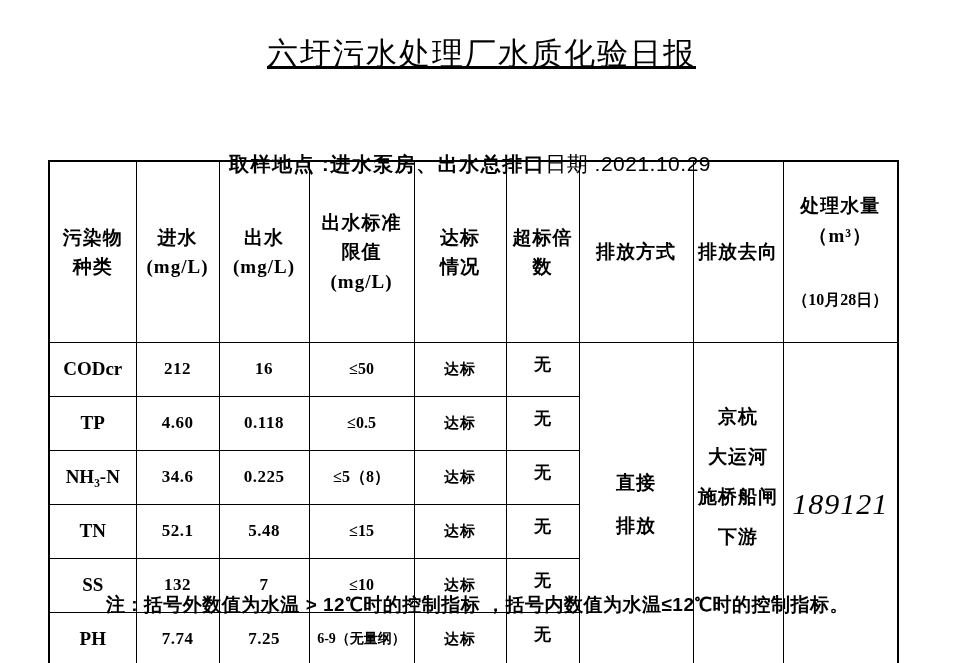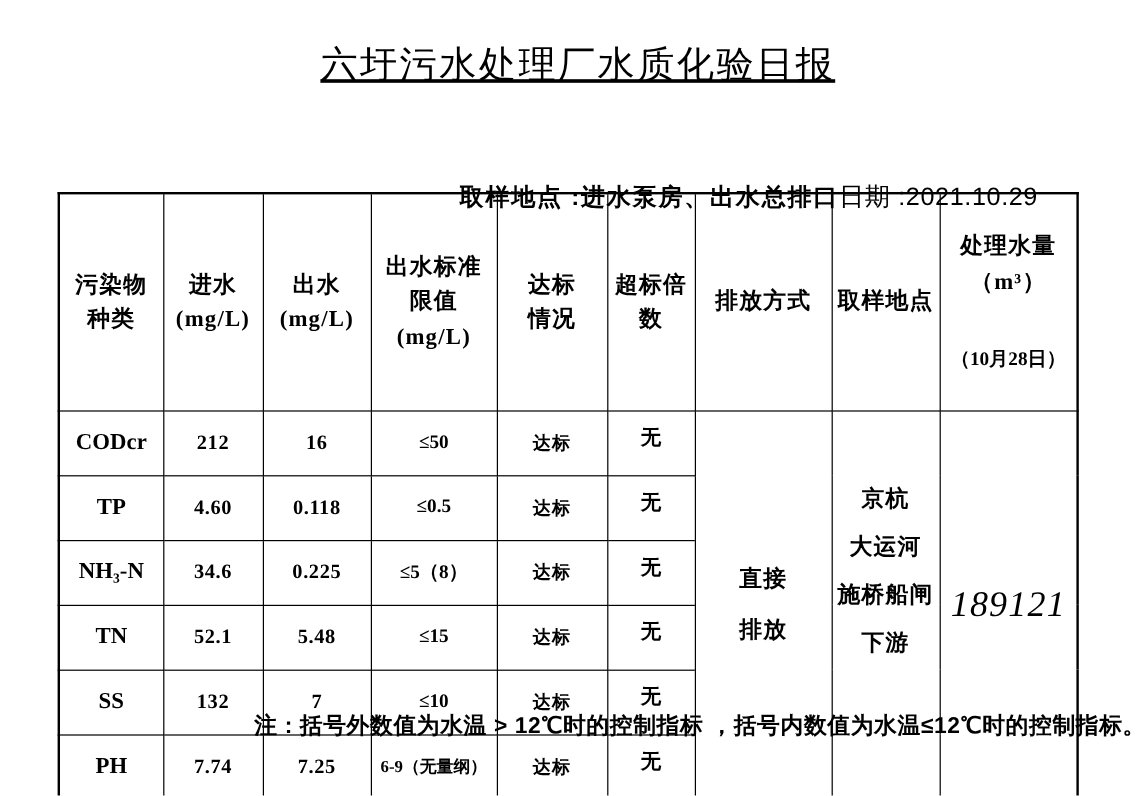--- a/index.html
+++ b/index.html
@@ -16,21 +16,21 @@
   .title {
     position: absolute; top: 33px; left: 4px; width: 955px;
     text-align: center;
     font-size: 31px; font-weight: 500; letter-spacing: 2px;
     font-family: "Liberation Serif", serif;
     text-decoration: underline;
   }
 
   .meta-row {
     position: absolute; top: 119px; left: 75px; width: 790px;
-    display: flex; justify-content: flex-end; align-items: baseline;
+    display: flex; justify-content: center; align-items: baseline;
   }
   .sampling {
     font-family: "Liberation Sans", sans-serif;
     font-weight: 700; font-size: 20px; letter-spacing: 1.5px;
   }
   .date {
     font-family: "Liberation Sans", sans-serif;
     font-weight: 400; font-size: 21px; letter-spacing: 0.5px; margin-top: 31px;
   }
 
@@ -66,21 +66,21 @@
   td.c-dest {
     font-weight: 700; font-size: 19px; line-height: 2.1; letter-spacing: 1px;
     padding-bottom: 55px;
   }
   td.c-volume {
     font-weight: 400; font-size: 30px; letter-spacing: 1px; font-style: italic;
   }
 
   .footnote {
     position: absolute; top: 592px; left: 0; width: 955px;
-    text-align: right;
+    text-align: center;
     font-family: "Liberation Sans", sans-serif;
     font-weight: 700; font-size: 19px; letter-spacing: 0.5px;
   }
 </style>
 </head>
 <body>
 
 <div class="page">
 
   <h1 class="title">六圩污水处理厂水质化验日报</h1>
@@ -111,21 +111,21 @@
         <th class="hdr">出水
 (mg/L)</th>
         <th class="hdr">出水标准
 限值
 (mg/L)</th>
         <th class="hdr">达标
 情况</th>
         <th class="hdr">超标倍
 数</th>
         <th class="hdr">排放方式</th>
-        <th class="hdr">取样地点</th>
+        <th class="hdr">排放去向</th>
         <th class="hdr">
           <div>处理水量
 （m³）</div>
           <div class="sub">（10月28日）</div>
         </th>
       </tr>
     </thead>
     <tbody>
       <tr>
         <td class="c-name">CODcr</td>

